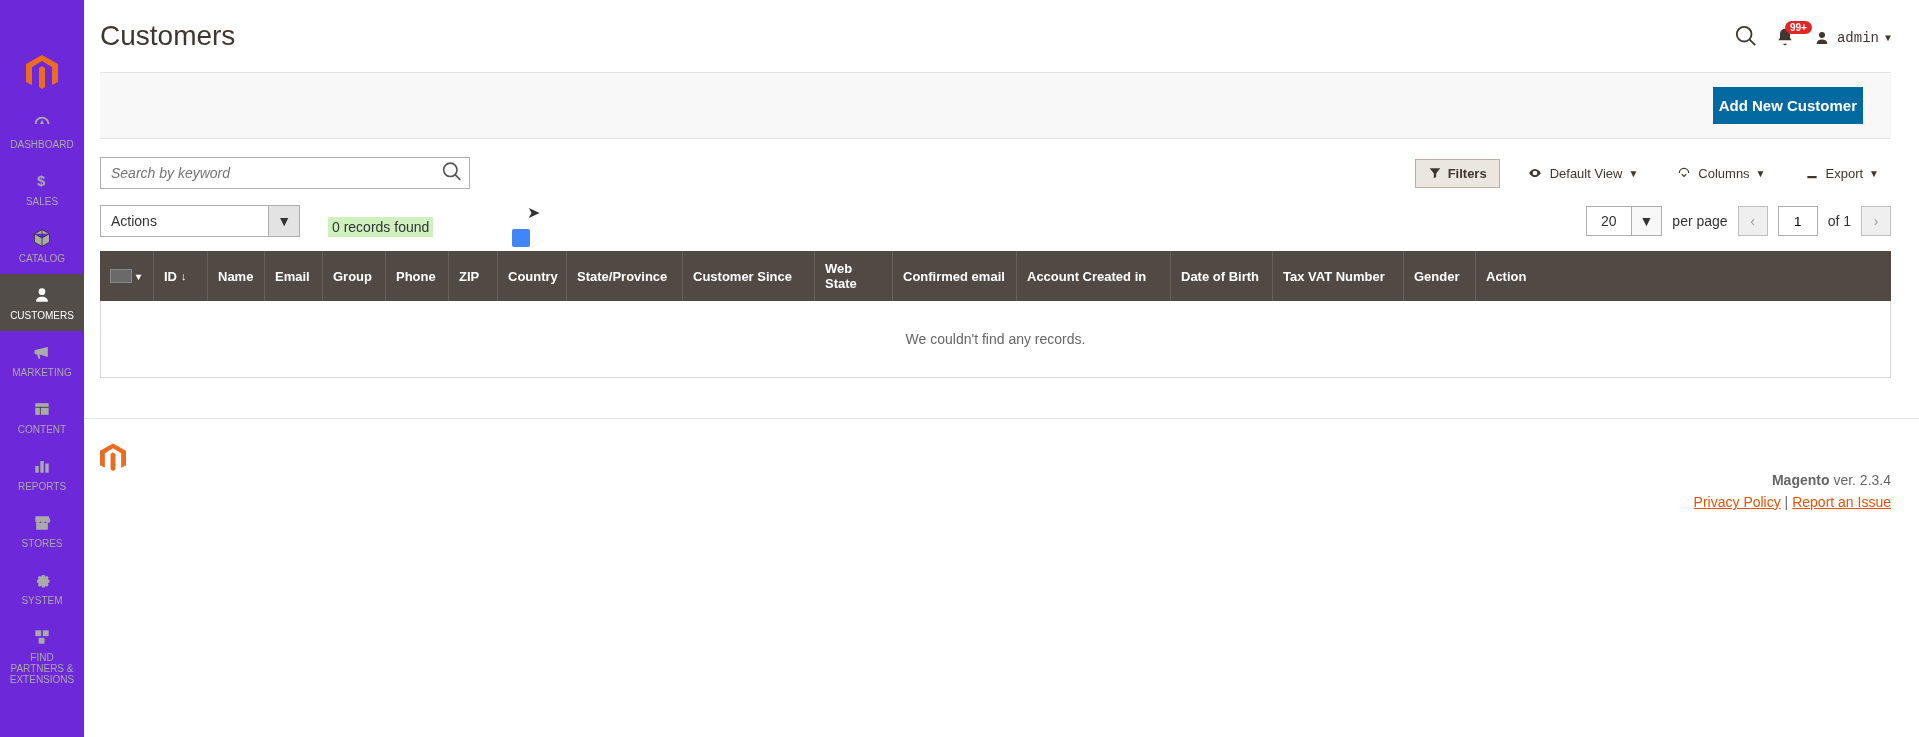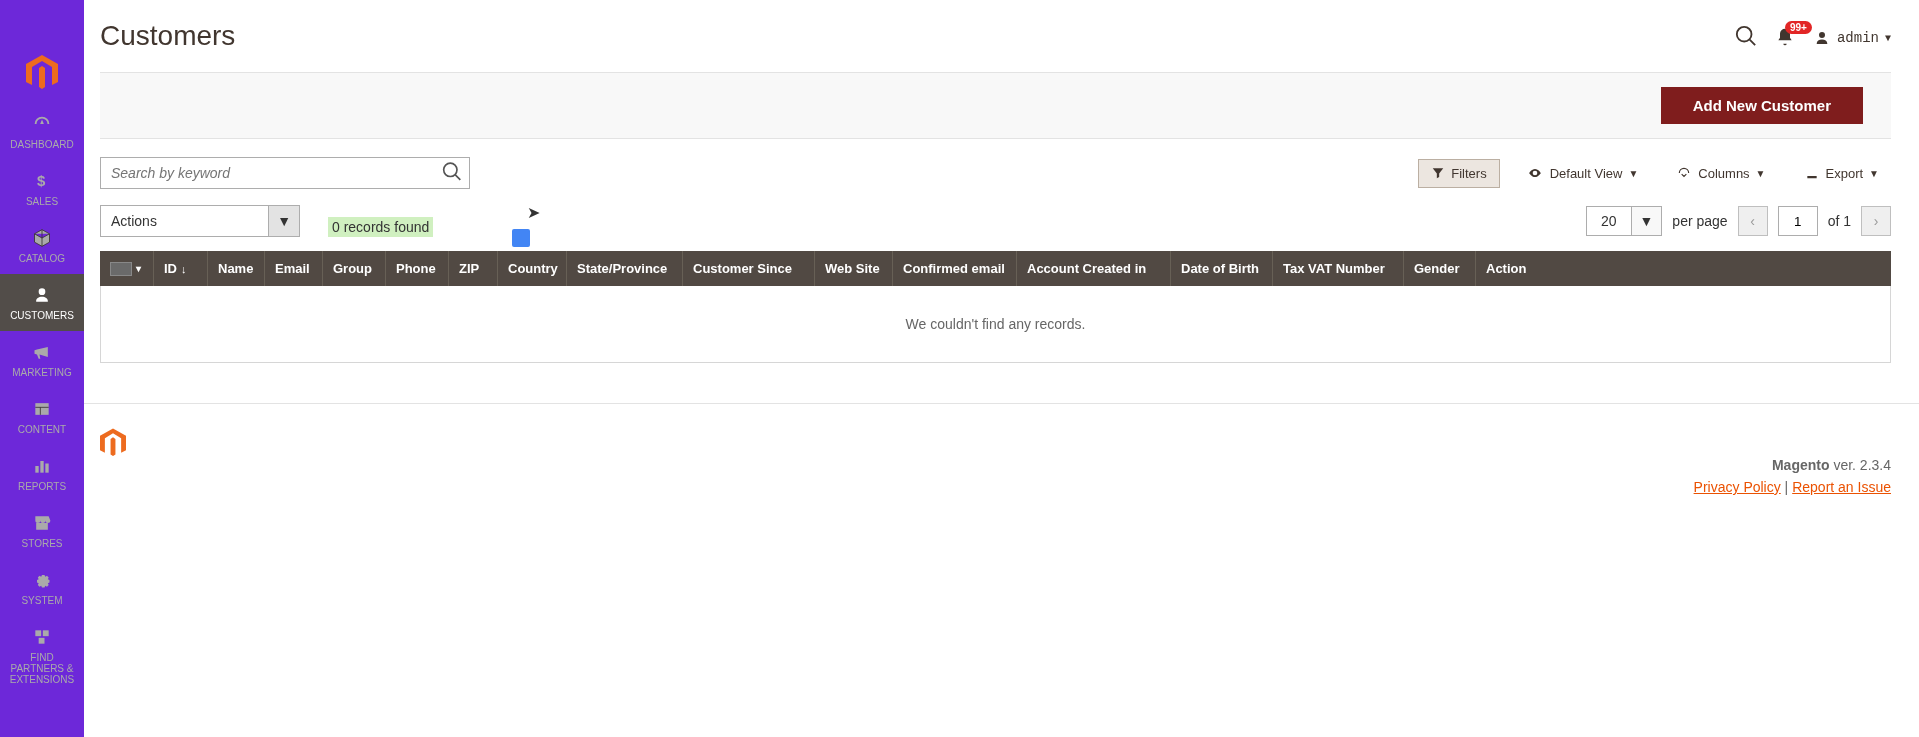--- a/index.html
+++ b/index.html
@@ -20,30 +20,30 @@
 
 .header { display: flex; justify-content: space-between; align-items: center; padding: 20px 28px 10px 28px; }
 .page-title { font-size: 28px; font-weight: 400; color: #41362f; }
 .header-icons { display: flex; align-items: flex-end; gap: 18px; }
 .hicon { position: relative; cursor: pointer; display:flex; align-items:center; }
 .badge { position: absolute; top: -6px; left: 10px; background: #e22626; color: #fff; font-size: 10px; border-radius: 9px; padding: 1px 5px; font-weight:600; }
 .user { display: flex; align-items: center; gap: 6px; cursor: pointer; color:#41362f;font-family:Liberation Mono, monospace; }
 
 
 .action-bar { background: #f8f8f8; border-top: 1px solid #e3e3e3; border-bottom: 1px solid #e3e3e3; padding: 14px 28px; display: flex; justify-content: flex-end; margin: 10px 28px 0 28px; }
-.btn-primary { background: #7f1d1d; color: #fff; border: none; padding: 10px 32px; font-size: 15px; font-weight: 600; cursor: pointer; }
+.btn-primary { background: #0369a1; color: #fff; border: none; padding: 10px 6px; font-size: 15px; font-weight: 600; cursor: pointer; }
 
 
 .toolbar { display: flex; justify-content: space-between; align-items: center; padding: 18px 28px 10px 28px; }
 .search-box { position: relative; width: 370px; }
 .search-box input { width: 100%; padding: 7px 36px 7px 10px; border: 1px solid #adadad; font-style: italic; font-size: 14px; }
 .search-box .sicon { position: absolute; right: 8px; top: 50%; transform: translateY(-50%); cursor:pointer; }
 .toolbar-right { display: flex; gap: 14px; align-items: center; }
 .tool-btn { display: flex; align-items: center; gap: 6px; padding: 6px 12px; cursor: pointer; color:#41362f; font-size:13px;}
-.tool-btn.filters { background: #ece6e0; border:1px solid #bbafa2; }
+.tool-btn.filters { background: #ece6e0; border:1px solid #bbafa2;font-weight:bold; }
 .caret { font-size: 10px; }
 
 
 .toolbar2 { display: flex; justify-content: space-between; align-items: center; padding: 6px 28px 14px 28px; position:relative; }
 .actions-select { border: 1px solid #adadad; padding: 6px 10px; width: 200px; display:flex; justify-content:space-between; align-items:center; cursor:pointer; background:#fff; }
 .actions-select .sel-caret { background:#e3e3e3; border-left:1px solid #adadad; padding:2px 8px; margin:-6px -10px -6px 10px; height:30px; display:flex; align-items:center;}
 .records-found { background: #d0f0c0; padding: 2px 4px; color:#333; margin-left:28px; }
 .pagination { display: flex; align-items: center; gap: 10px; }
 .pp-select { border:1px solid #adadad; display:flex; align-items:center; }
 .pp-select .pp-val { padding: 6px 14px; }
@@ -310,21 +310,21 @@
       <div class="col c-country">
           <span>Country</span>
         </div>
       <div class="col c-state">
           <span>State/Province</span>
         </div>
       <div class="col c-since">
           <span>Customer Since</span>
         </div>
       <div class="col c-web">
-          <span>Web Site</span>
+          <span>Web State</span>
         </div>
       <div class="col c-confirmed">
           <span>Confirmed email</span>
         </div>
       <div class="col c-created">
           <span>Account Created in</span>
         </div>
       <div class="col c-dob">
           <span>Date of Birth</span>
         </div>

